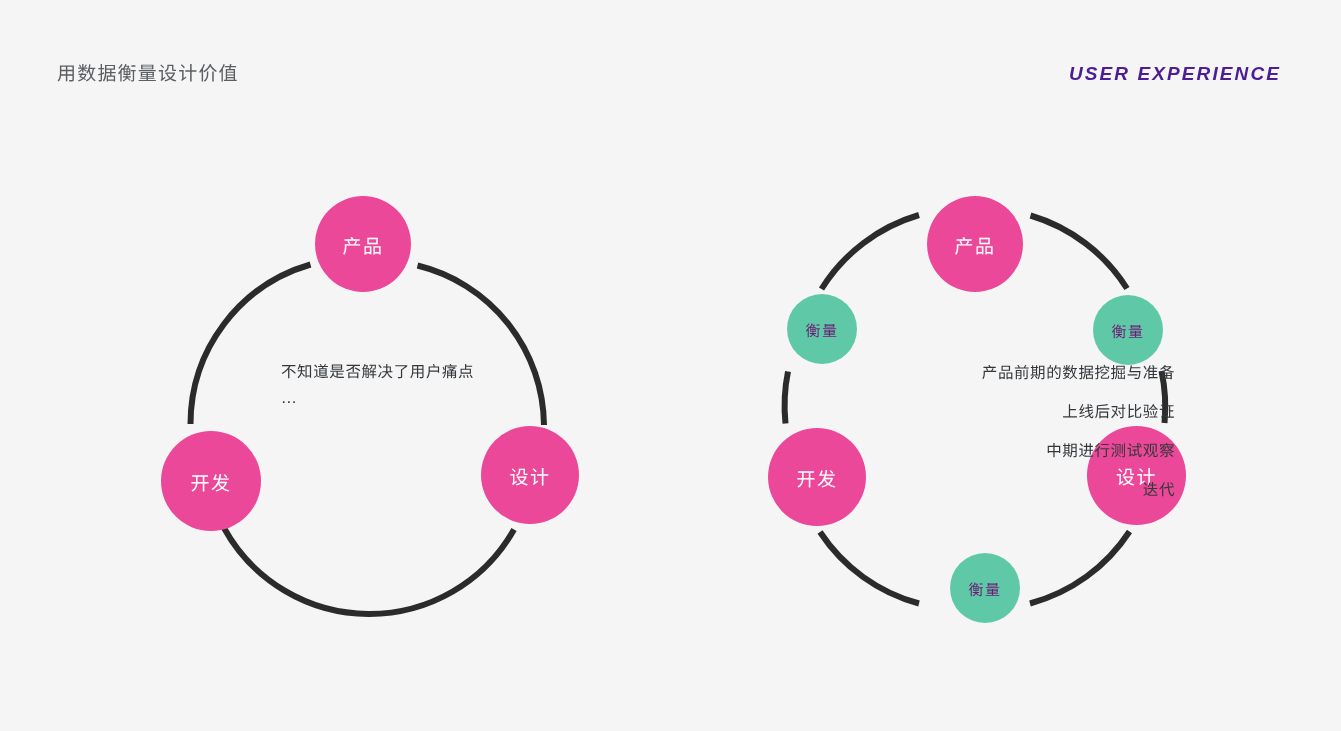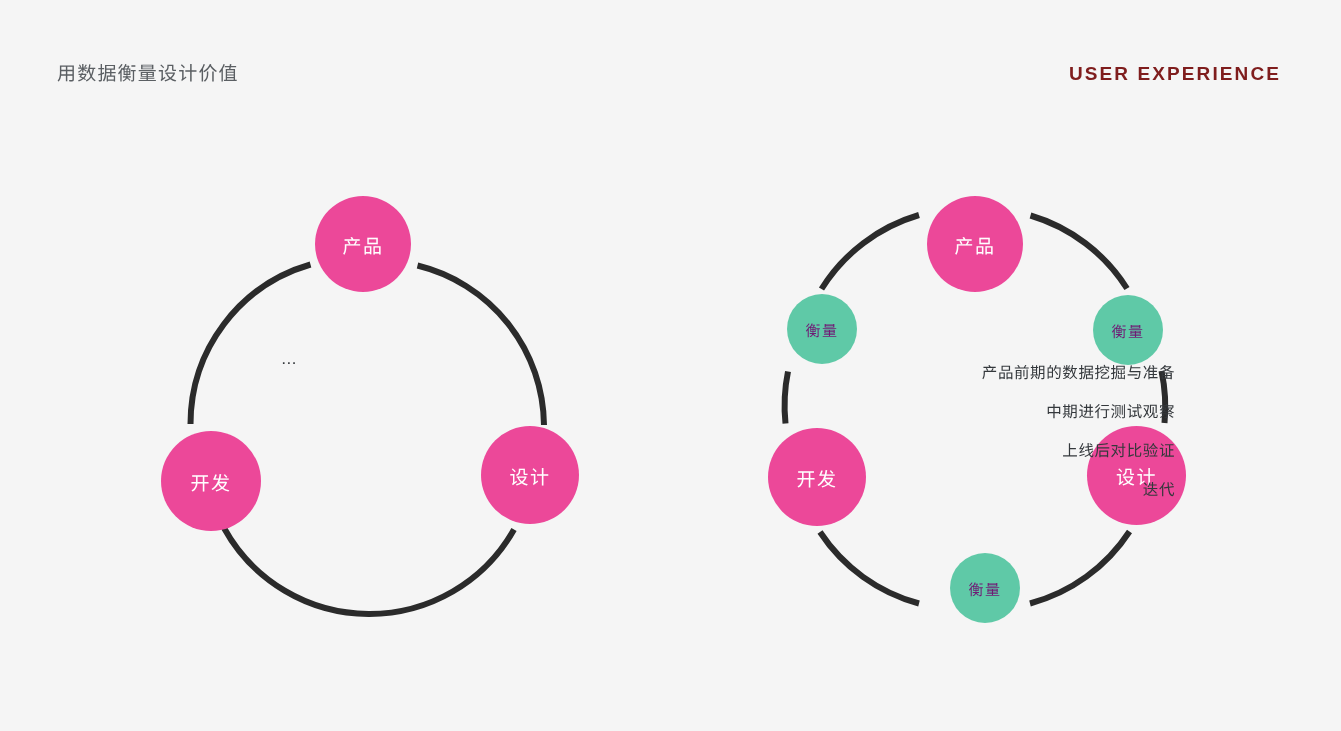--- a/index.html
+++ b/index.html
@@ -43,23 +43,24 @@
     letter-spacing: 1.2px;
     white-space: nowrap;
   }
   .header-brand {
     position: absolute;
     right: 60px;
     top: 60px;
     font-size: 19px;
     line-height: 28px;
     font-weight: 700;
-    color: #7f1d1d;
+    color: #4c1d95;
     letter-spacing: 2.1px;
     white-space: nowrap;
+    font-style: italic;
   }
 
   
   .diagram {
     position: absolute;
     top: 0;
     left: 0;
   }
   .diagram svg {
     position: absolute;
@@ -153,20 +154,21 @@
 
     <div class="node role" style="left:481px; top:426px; width:98px; height:98px;">
       <span class="node-label">设计</span>
     </div>
 
     <div class="node role" style="left:161px; top:431px; width:100px; height:100px;">
       <span class="node-label">开发</span>
     </div>
 
     <div class="center-text left-align" style="left:281px; top:352px; width:230px;">
+      <div class="line">不知道是否解决了用户痛点</div>
       <div class="line ellipsis">⋯</div>
     </div>
   </div>
 
   <div class="diagram" style="left:700px; top:0px; width:641px; height:731px;">
 
     <svg width="641" height="731" viewBox="0 0 641 731">
 
       <path d="M 121.5 289.0 A 172 172 0 0 1 219.0 215.0" fill="none" stroke="#2b2b2b" stroke-width="6" stroke-linecap="butt"></path>
 
@@ -200,19 +202,19 @@
     <div class="node measure" style="left:250px; top:553px; width:70px; height:70px;">
       <span class="node-label">衡量</span>
     </div>
 
     <div class="node measure" style="left:87px; top:294px; width:70px; height:70px;">
       <span class="node-label">衡量</span>
     </div>
 
     <div class="center-text center-align" style="left:115px; top:353px; width:360px;">
       <div class="line">产品前期的数据挖掘与准备</div>
+      <div class="line">上线后对比验证</div>
       <div class="line">中期进行测试观察</div>
-      <div class="line">上线后对比验证</div>
       <div class="line">迭代</div>
     </div>
   </div>
 
 </div>
 
 </body></html>

